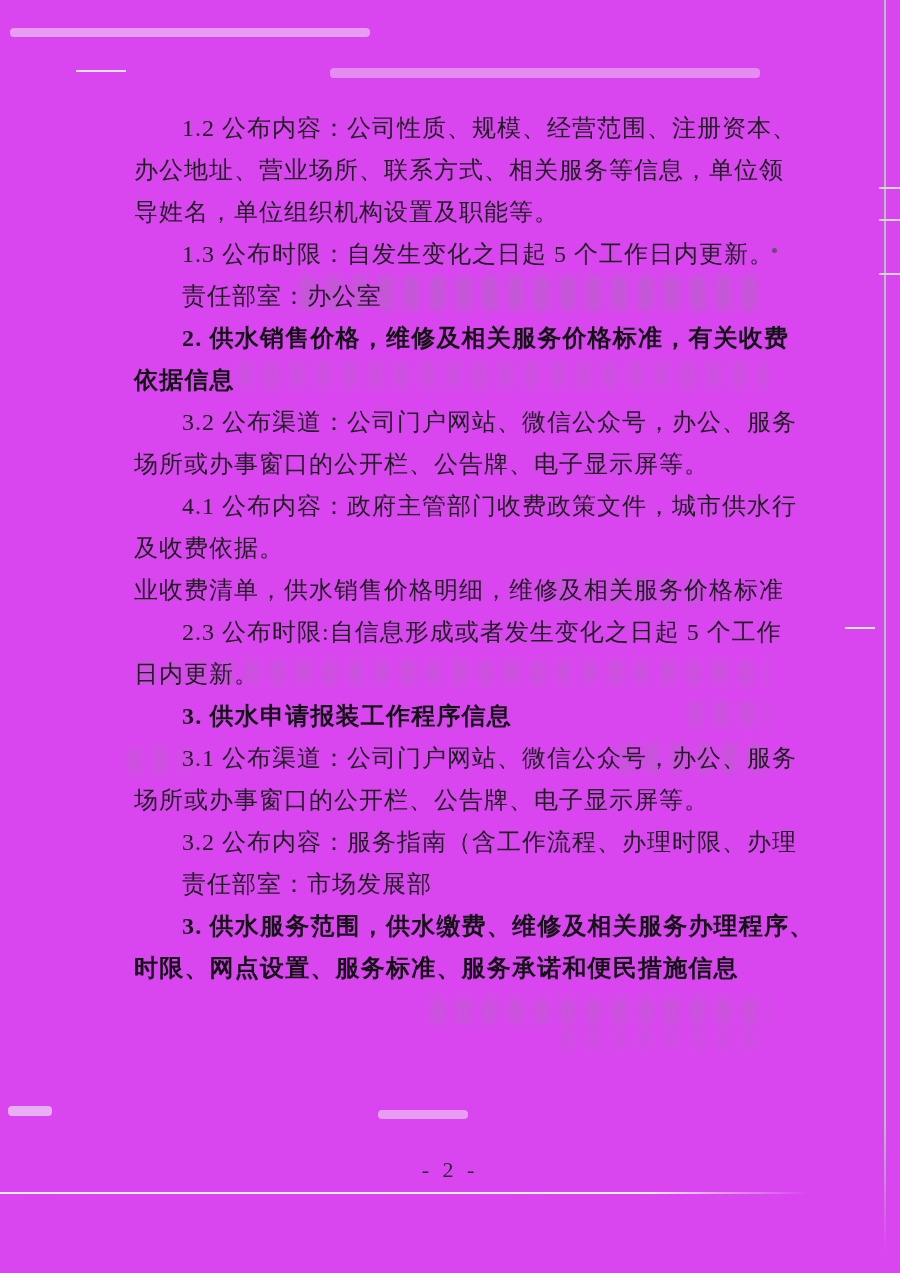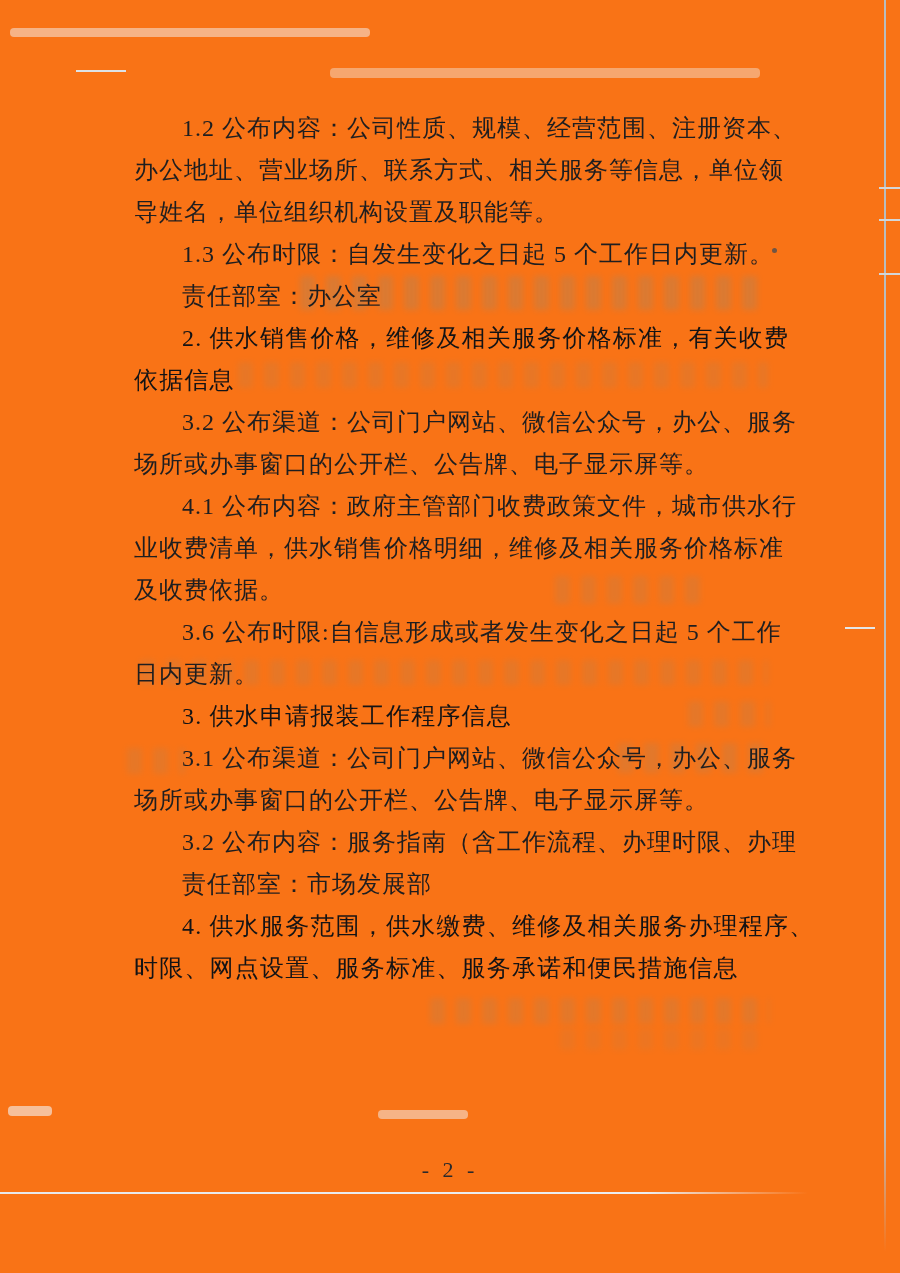--- a/index.html
+++ b/index.html
@@ -4,21 +4,21 @@
 <style>
   html,body{margin:0;padding:0;}
   body{
     width:900px;height:1273px;
     background:#f4f4f5;
     font-family:"Liberation Serif","DejaVu Serif",serif;
   }
   .page{
     position:absolute;left:0;top:0;
     width:900px;height:1273px;
-    background:#f97316;
+    background:#d946ef;
     overflow:hidden;
   }
   
   .noise-band{
     position:absolute;background:#f3f4f5;border-radius:4px;
   }
   .nb1{left:10px;top:28px;width:360px;height:9px;opacity:.5;}
   .nb2{left:330px;top:68px;width:430px;height:10px;opacity:.4;}
   .nb3{left:8px;top:1106px;width:44px;height:10px;opacity:.6;}
   .nb4{left:378px;top:1110px;width:90px;height:9px;opacity:.5;}
@@ -70,21 +70,21 @@
   .text-block{
     position:absolute;left:134px;top:107px;width:648px;
   }
   .line{
     height:42px;line-height:42px;
     font-size:24px;letter-spacing:1px;
     color:#1e1e20;
     white-space:nowrap;
   }
   .line.indent{padding-left:48px;}
-  .line.bold{font-weight:normal;color:#131315;letter-spacing:1.2px;}
+  .line.bold{font-weight:bold;color:#131315;letter-spacing:1.2px;}
   
   .page-number{
     position:absolute;left:0;top:1157px;width:900px;
     text-align:center;
     font-size:22px;letter-spacing:4px;color:#2a2a2c;
   }
 </style>
 </head>
 <body>
 
@@ -116,30 +116,30 @@
       <div class="line indent">1.2 公布内容：公司性质、规模、经营范围、注册资本、</div>
       <div class="line">办公地址、营业场所、联系方式、相关服务等信息，单位领</div>
       <div class="line">导姓名，单位组织机构设置及职能等。</div>
       <div class="line indent">1.3 公布时限：自发生变化之日起 5 个工作日内更新。</div>
       <div class="line indent">责任部室：办公室</div>
       <div class="line bold indent">2. 供水销售价格，维修及相关服务价格标准，有关收费</div>
       <div class="line bold">依据信息</div>
       <div class="line indent">3.2 公布渠道：公司门户网站、微信公众号，办公、服务</div>
       <div class="line">场所或办事窗口的公开栏、公告牌、电子显示屏等。</div>
       <div class="line indent">4.1 公布内容：政府主管部门收费政策文件，城市供水行</div>
+      <div class="line">及收费依据。</div>
       <div class="line">业收费清单，供水销售价格明细，维修及相关服务价格标准</div>
-      <div class="line">及收费依据。</div>
-      <div class="line indent">3.6 公布时限:自信息形成或者发生变化之日起 5 个工作</div>
+      <div class="line indent">2.3 公布时限:自信息形成或者发生变化之日起 5 个工作</div>
       <div class="line">日内更新。</div>
       <div class="line bold indent">3. 供水申请报装工作程序信息</div>
       <div class="line indent">3.1 公布渠道：公司门户网站、微信公众号，办公、服务</div>
       <div class="line">场所或办事窗口的公开栏、公告牌、电子显示屏等。</div>
       <div class="line indent">3.2 公布内容：服务指南（含工作流程、办理时限、办理</div>
       <div class="line indent">责任部室：市场发展部</div>
-      <div class="line bold indent">4. 供水服务范围，供水缴费、维修及相关服务办理程序、</div>
+      <div class="line bold indent">3. 供水服务范围，供水缴费、维修及相关服务办理程序、</div>
       <div class="line bold">时限、网点设置、服务标准、服务承诺和便民措施信息</div>
     </div>
 
   <div class="speck"></div>
   <div class="bottom-line"></div>
 
   <div class="page-number">- 2 -</div>
 </div>
 
 </body></html>

